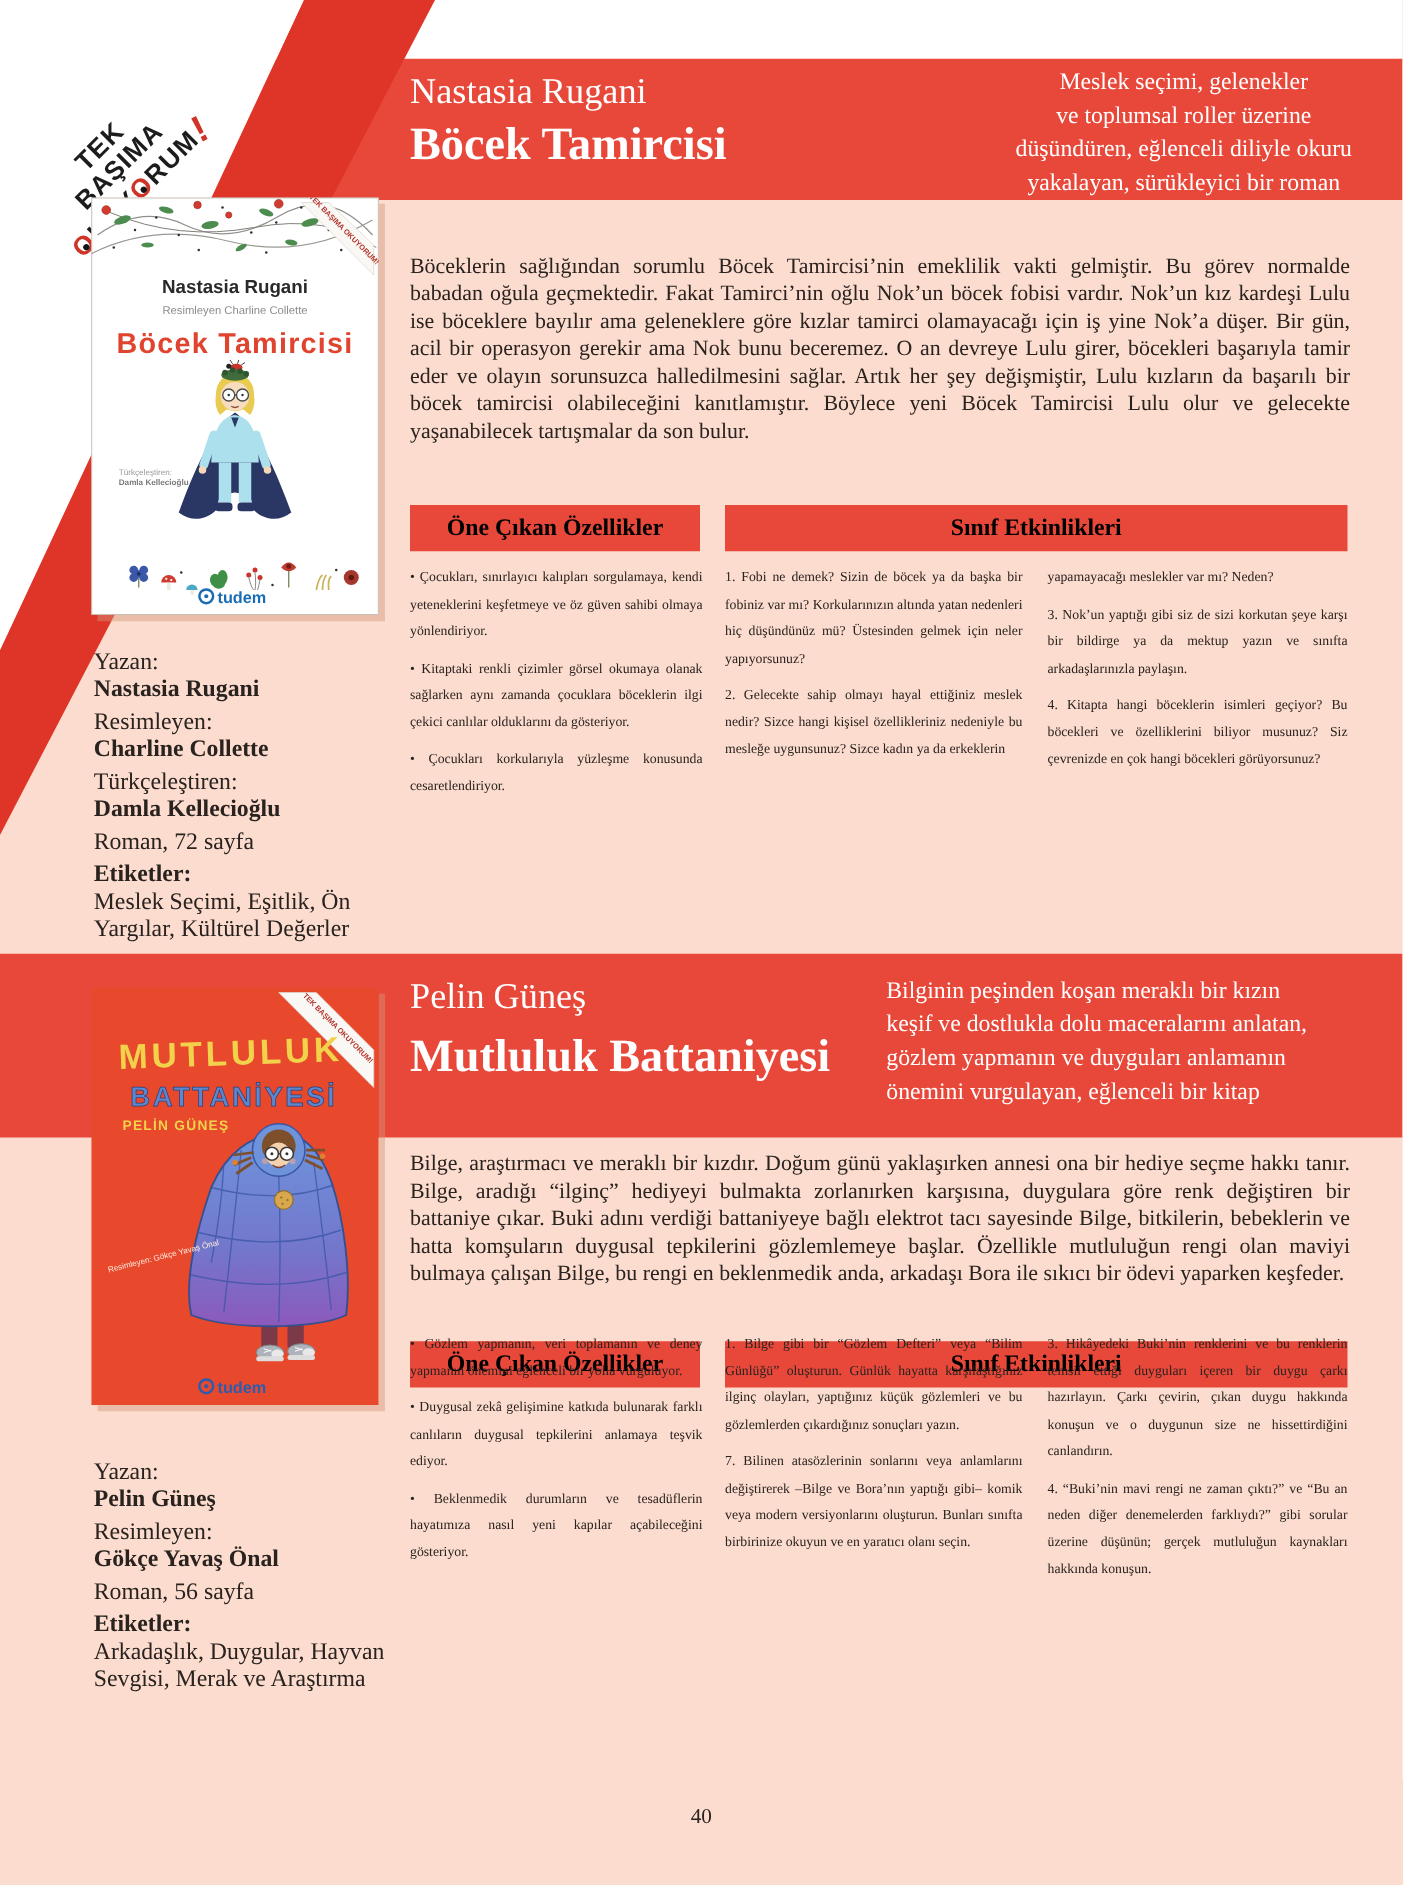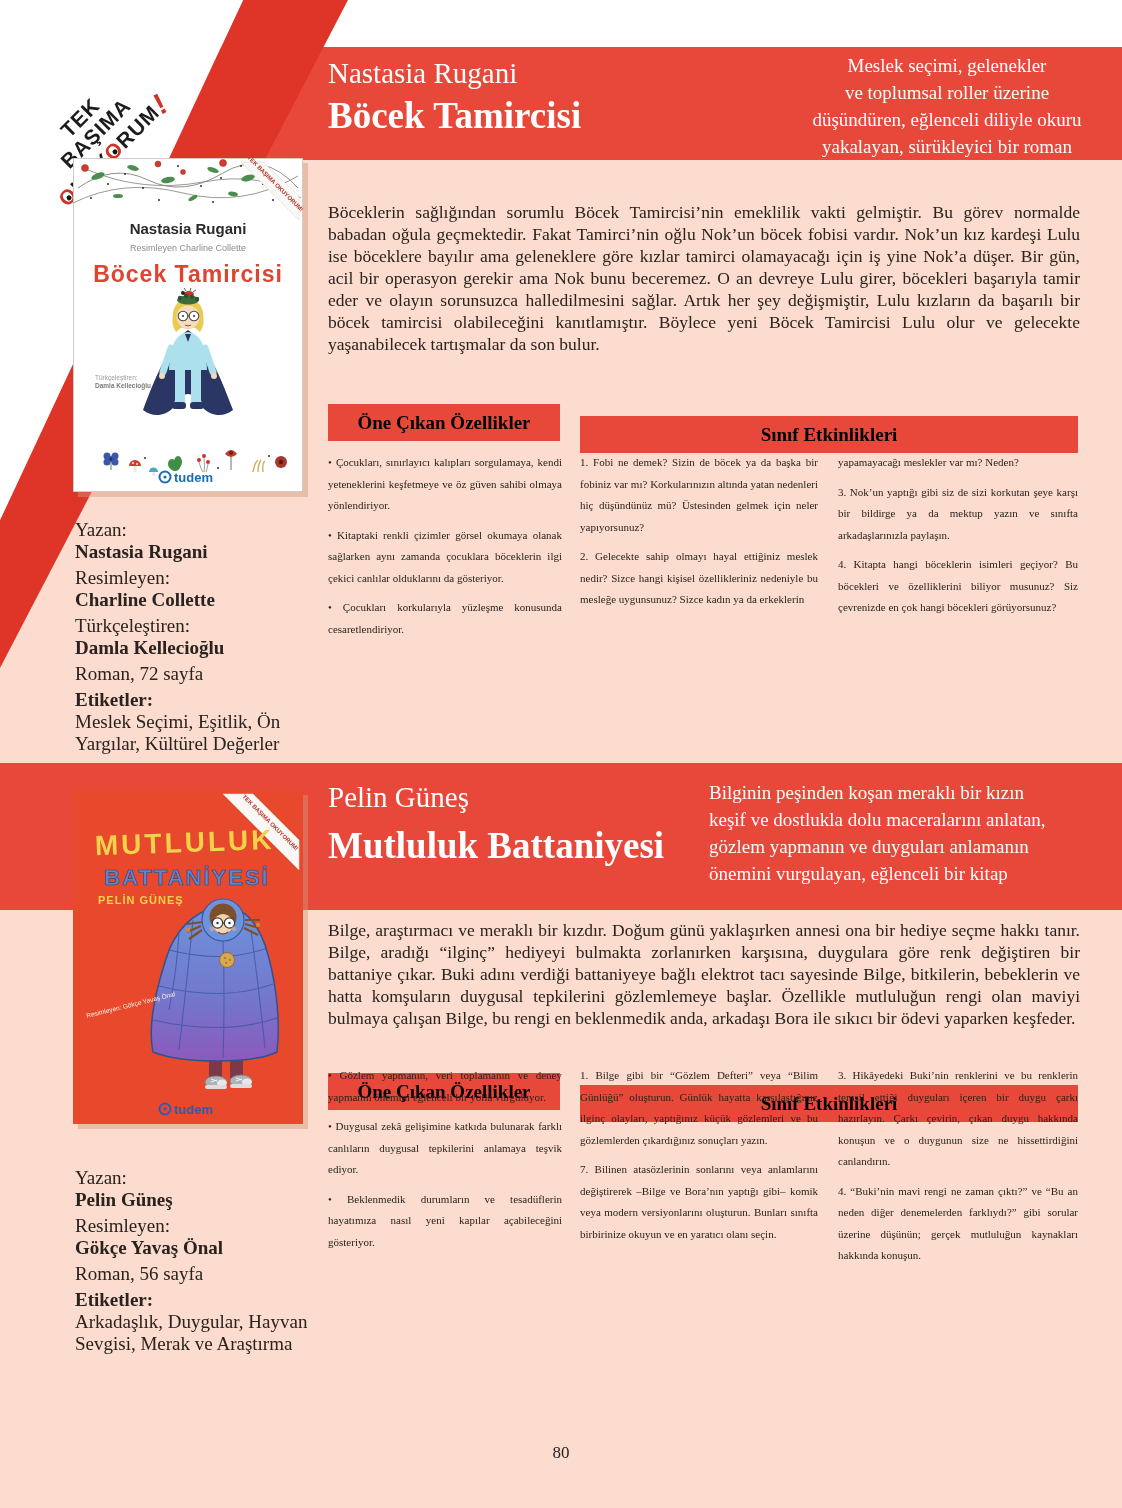--- a/index.html
+++ b/index.html
@@ -34,21 +34,21 @@
   #h2-author{left:328px;top:781px;} #h2-title{left:328px;top:824px;}
   .blurb{color:#fff;font-size:19px;line-height:27px;}
   #h1-blurb{left:782px;top:52px;width:330px;text-align:center;}
   #h2-blurb{left:709px;top:779px;width:360px;}
   
   .desc{font-size:17.5px;line-height:22px;text-align:justify;width:752px;left:328px;}
   #para1{top:201px;} #para2{top:919px;}
   
   .colbar{height:37px;line-height:37px;background:var(--red);color:#000000;text-align:center;
       font-size:19px;font-weight:700;}
-  .featbar{left:328px;width:232px;} .actbar{left:580px;width:498px;margin-top:12px;}
+  .featbar{left:328px;width:232px;} .actbar{left:580px;width:498px;}
   #featbar1,#actbar1{top:404px;} #featbar2,#actbar2{top:1073px;}
   
   .txtcol{font-size:11px;line-height:21.5px;text-align:justify;}
   .txtcol p{margin:0 0 8px 0;}
   .c1{left:328px;width:234px;} .c2{left:580px;width:238px;} .c3{left:838px;width:240px;}
   #f1col,#a1c1,#a1c2{top:452px;}
   #f2col,#a2c1,#a2c2{top:1065px;}
   
   .sidebar{left:75px;width:245px;font-size:19px;line-height:22px;}
   .sidebar .grp{margin-bottom:4px;}
@@ -358,15 +358,15 @@
       </g>
     </g>
     <text x="14" y="228" transform="rotate(-14 14 228)" font-family="Liberation Sans, sans-serif" font-size="6.5" fill="#FFE9DD">Resimleyen: Gökçe Yavaş Önal</text>
     <g>
       <circle cx="92" cy="319" r="5.5" fill="#E8492C" stroke="#2B5CB0" stroke-width="2"></circle>
       <circle cx="92" cy="319" r="1.6" fill="#2B5CB0"></circle>
       <text x="101" y="324" font-family="Liberation Sans, sans-serif" font-size="13" font-weight="700" fill="#2B5CB0">tudem</text>
     </g>
   </svg>
 
-  <div class="abs" id="pagenum">80</div>
+  <div class="abs" id="pagenum">40</div>
 
 </div>
 
 </body></html>

